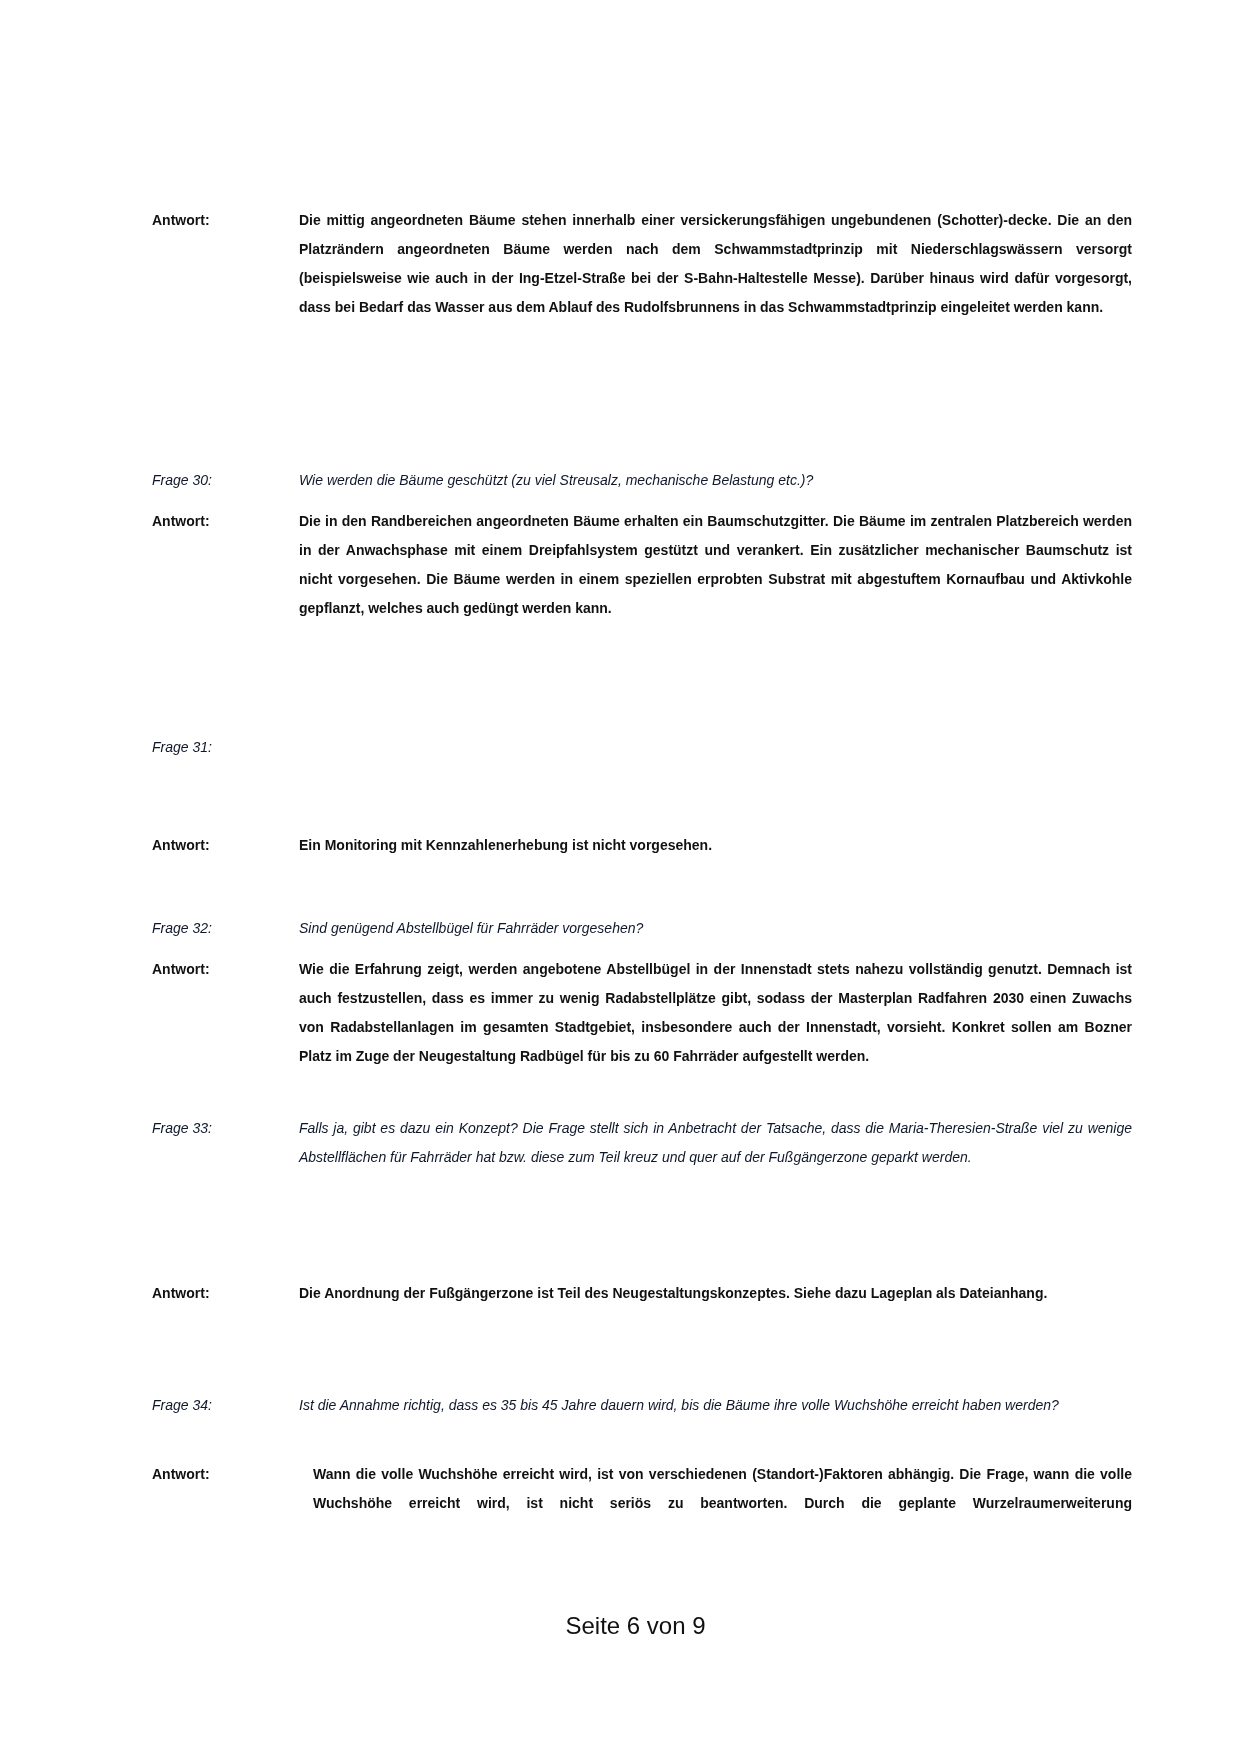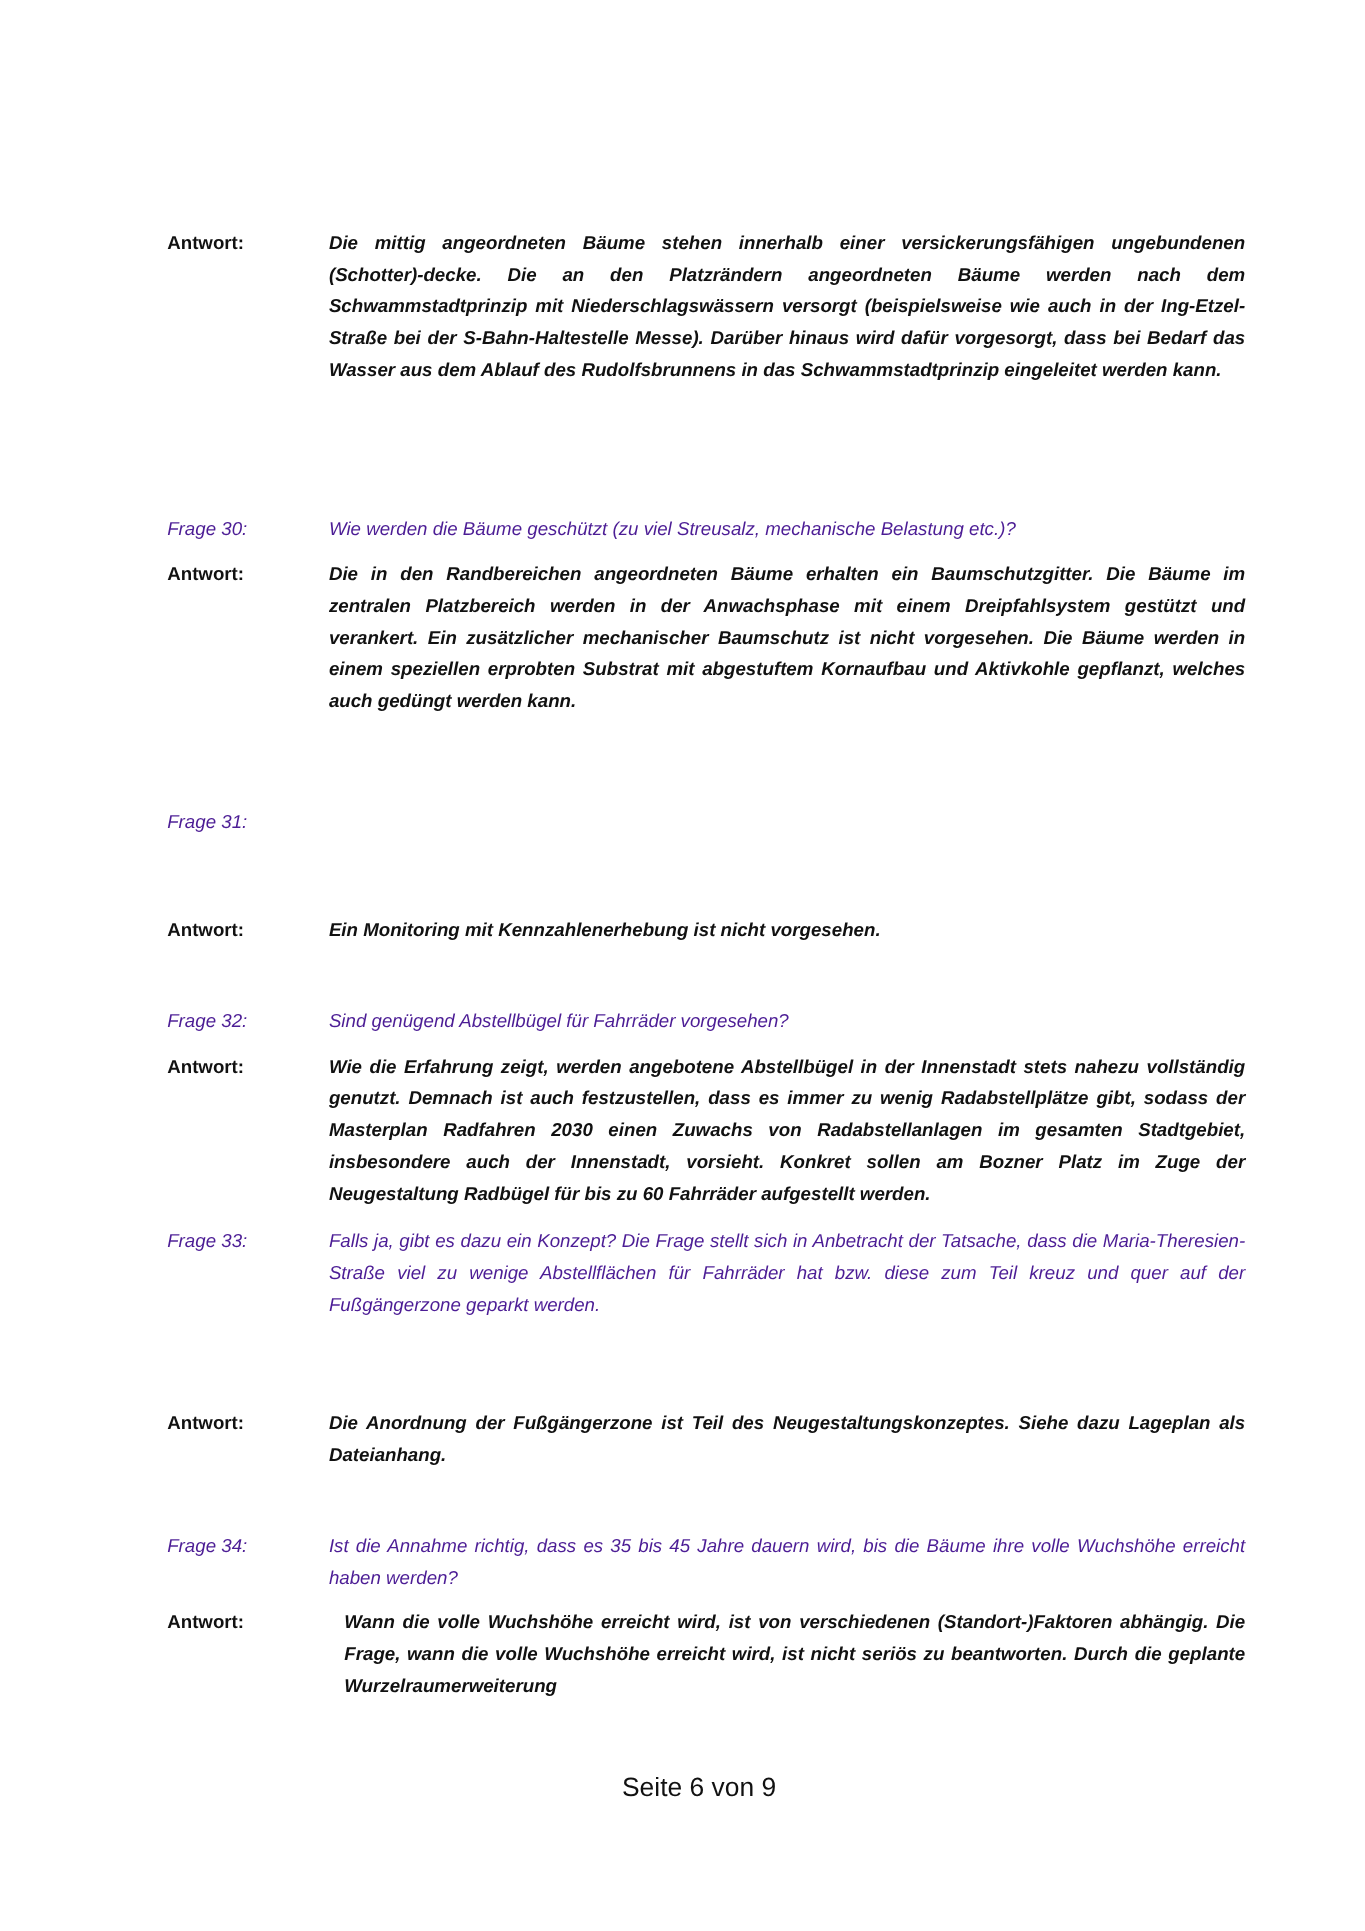--- a/index.html
+++ b/index.html
@@ -1,21 +1,21 @@
 <!DOCTYPE html>
 <html><head>
 <meta charset="utf-8">
 <style>
   html, body { margin: 0; padding: 0; background: #ffffff; }
   body { width: 1241px; height: 1755px; position: relative; overflow: hidden;
          font-family: "Liberation Sans", sans-serif; color: #111111; }
-  .entry { position: absolute; left: 152px; width: 980px; display: flex; font-size: 17px; line-height: 29px; }
+  .entry { position: absolute; left: 152px; width: 980px; display: flex; font-size: 14px; line-height: 29px; }
   .label { width: 147px; flex: 0 0 147px; }
-  .text { flex: 1; text-align: justify; font-style: italic; }
-  .q .label, .q .text { font-style: italic; font-weight: normal; color: #4c1d95; }
+  .text { flex: 1; text-align: justify; }
+  .q .label, .q .text { font-style: italic; font-weight: normal; color: #0f172a; }
   .a .label, .a .text { font-weight: bold; }
   .footer { position: absolute; left: 0; width: 1241px; top: 1612px; text-align: center; font-size: 24px; padding-left: 15px; }
 </style>
 </head>
 <body>
 
 <div class="entry a" style="top:206px">
   <div class="label">Antwort:</div>
   <div class="text">Die mittig angeordneten Bäume stehen innerhalb einer versickerungsfähigen ungebundenen (Schotter)-decke. Die an den Platzrändern angeordneten Bäume werden nach dem Schwammstadtprinzip mit Niederschlagswässern versorgt (beispielsweise wie auch in der Ing-Etzel-Straße bei der S-Bahn-Haltestelle Messe). Darüber hinaus wird dafür vorgesorgt, dass bei Bedarf das Wasser aus dem Ablauf des Rudolfsbrunnens in das Schwammstadtprinzip eingeleitet werden kann.</div>
 </div>

